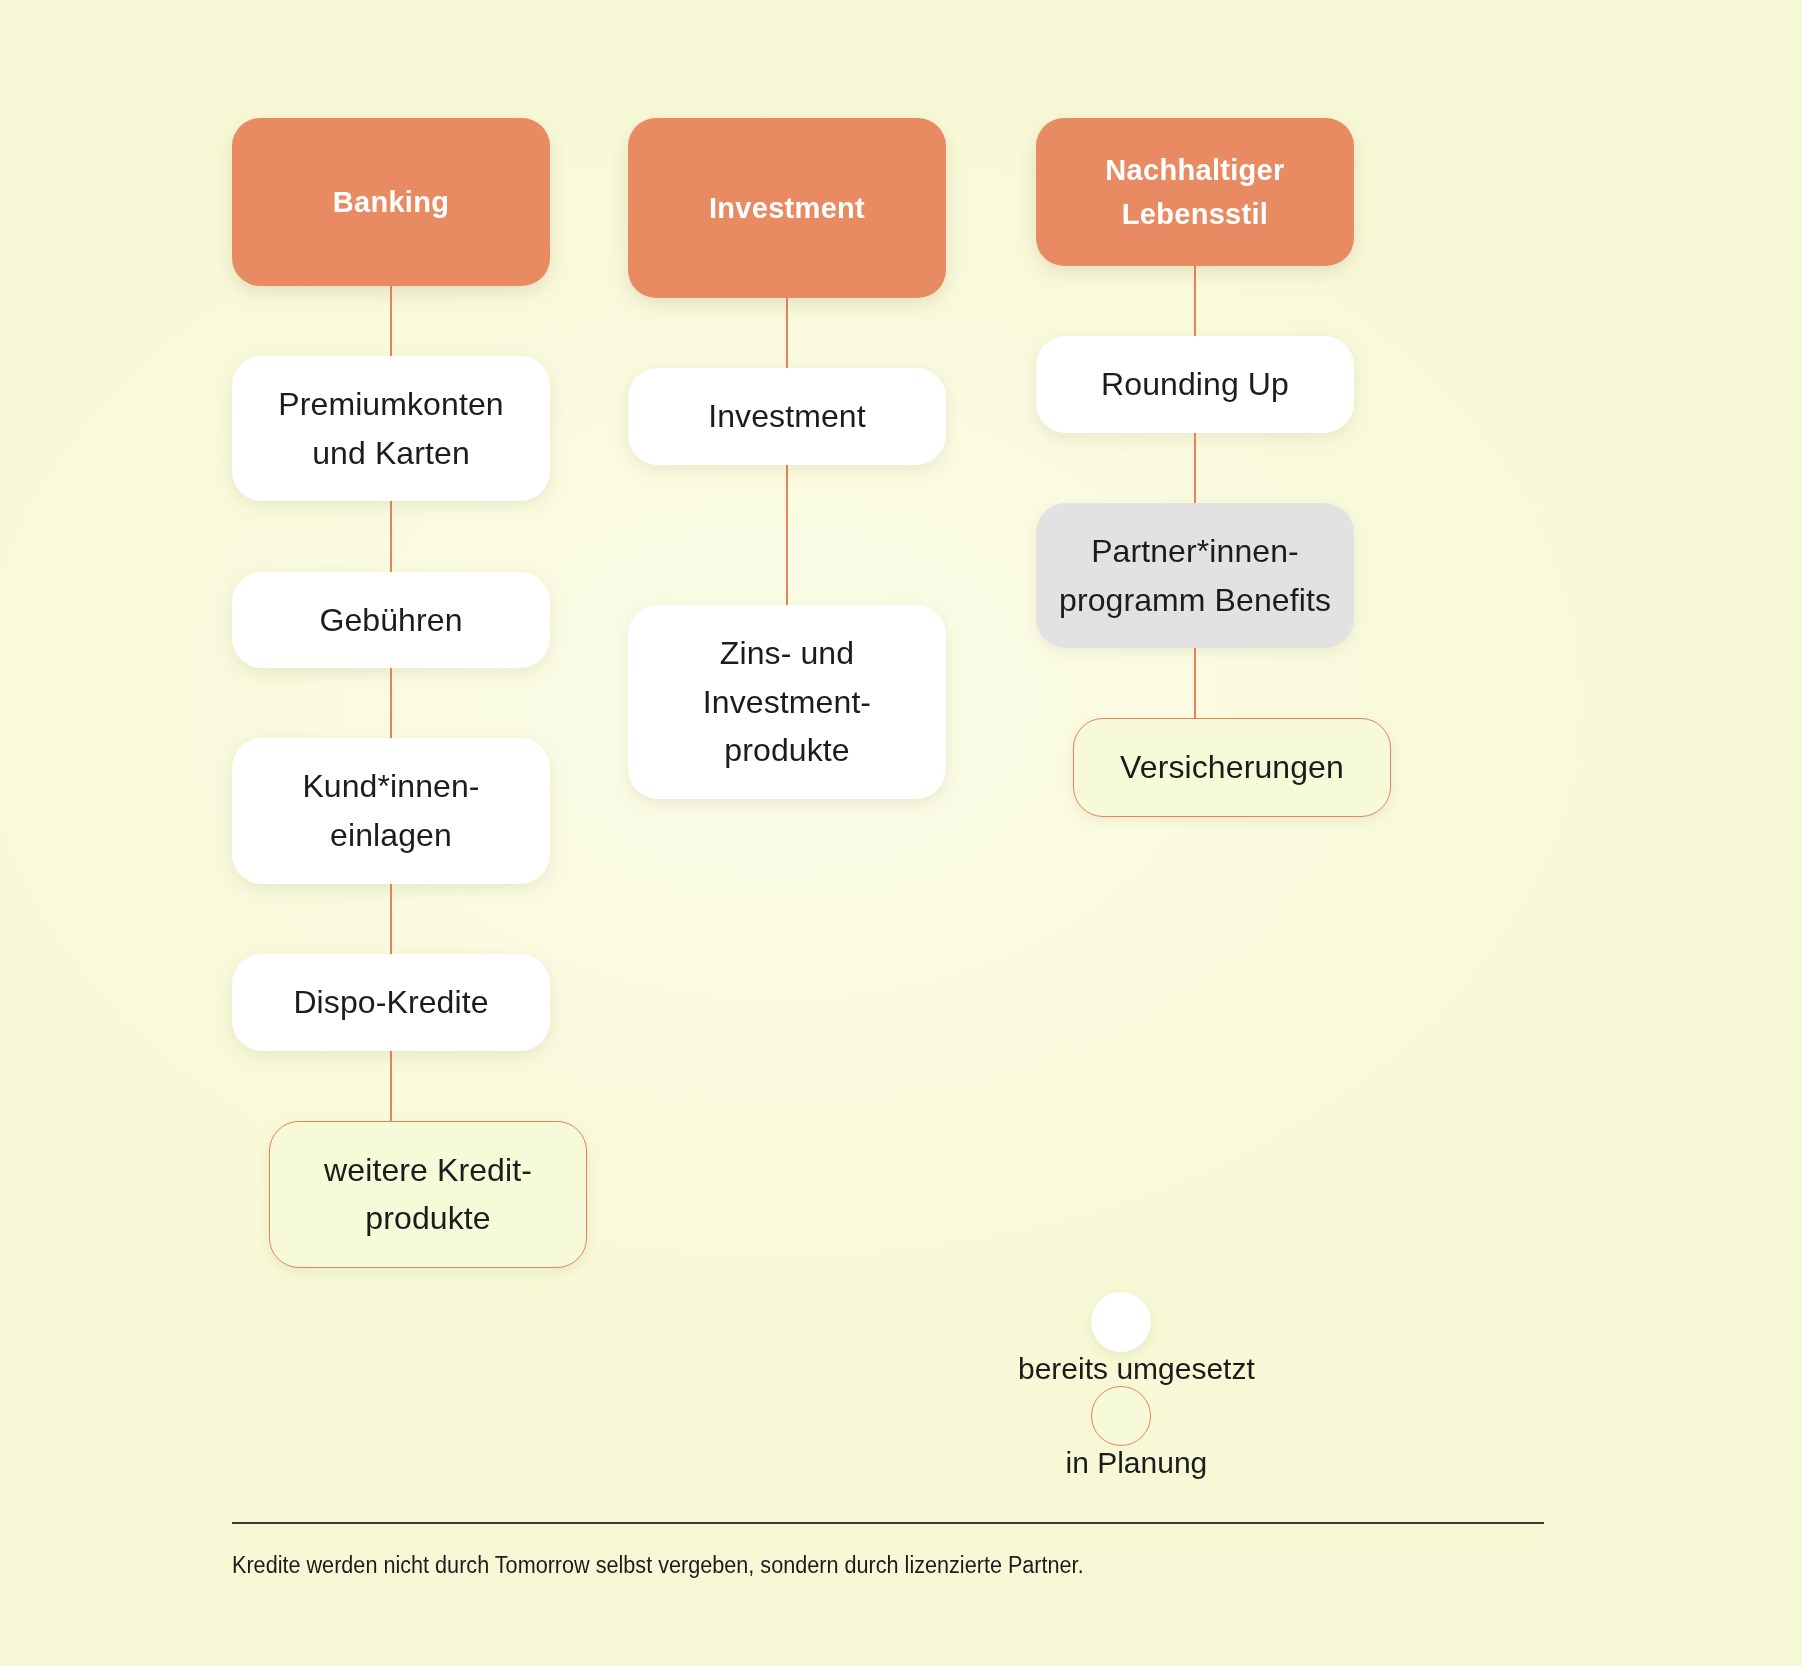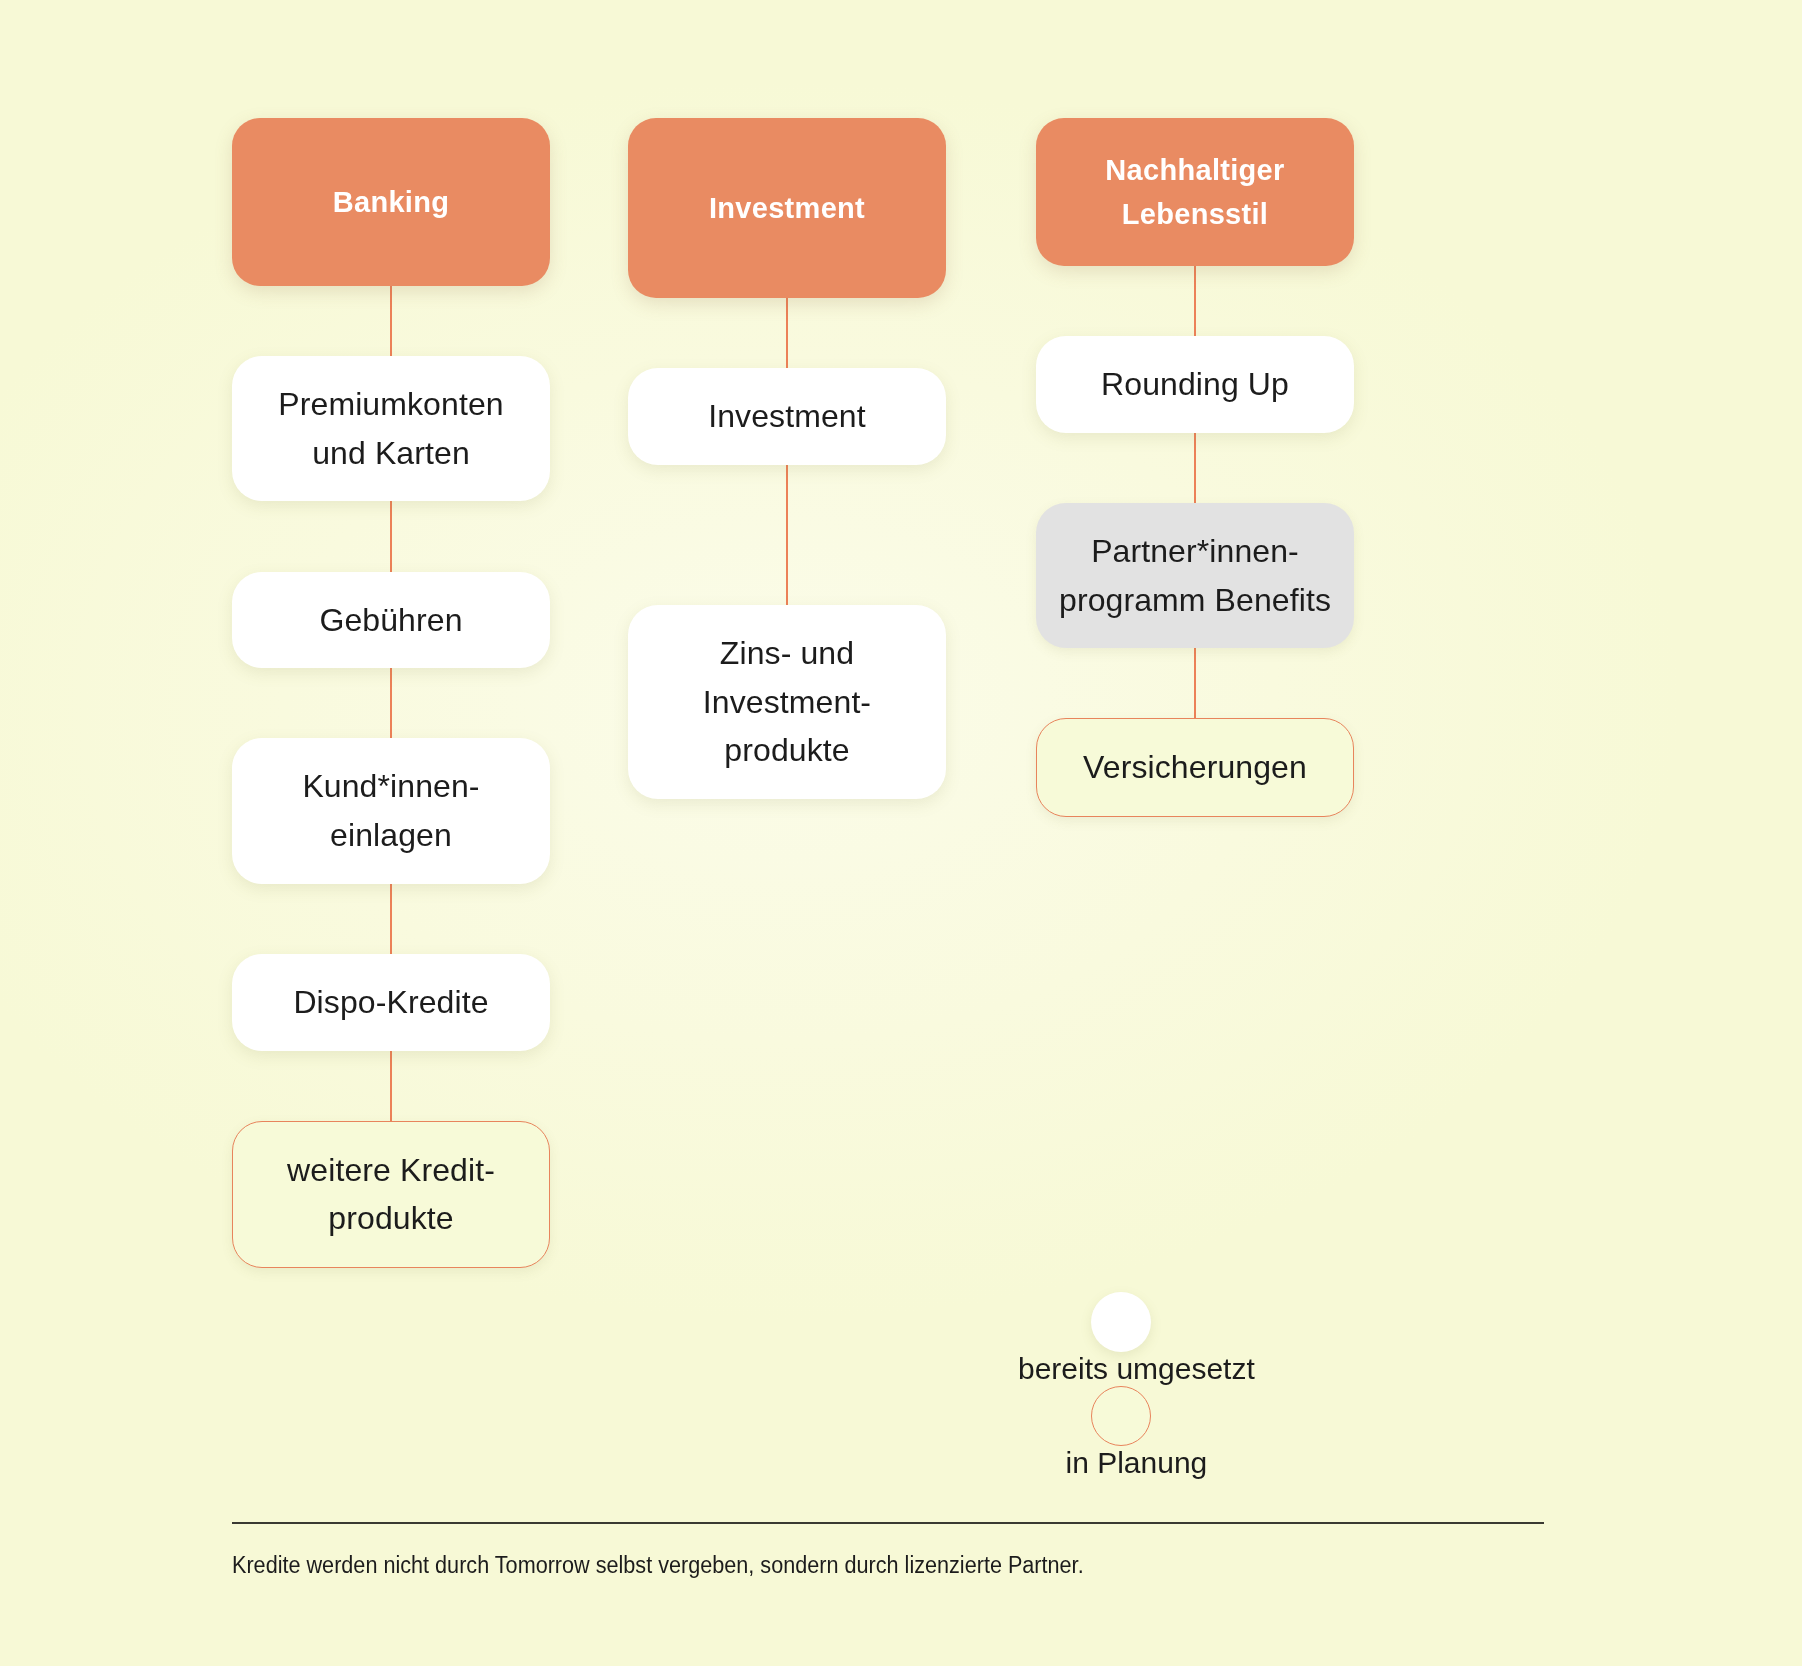--- a/index.html
+++ b/index.html
@@ -62,20 +62,21 @@
     font-weight: bold;
     font-size: 29px;
     border-radius: 28px;
     box-shadow: 0 6px 18px rgba(150,110,70,0.18);
     letter-spacing: 0.3px;
   }
   .node.planned {
     background: #f7fad8;
     border: 1.6px solid #e8845c;
     box-shadow: 0 4px 12px rgba(120,120,60,0.10);
+    margin-left: 37px;
   }
   .node.muted {
     background: #e2e2e2;
     border-radius: 30px;
     box-shadow: 0 4px 12px rgba(120,120,60,0.10);
   }
 
   
   .connector {
     width: 1.6px;

